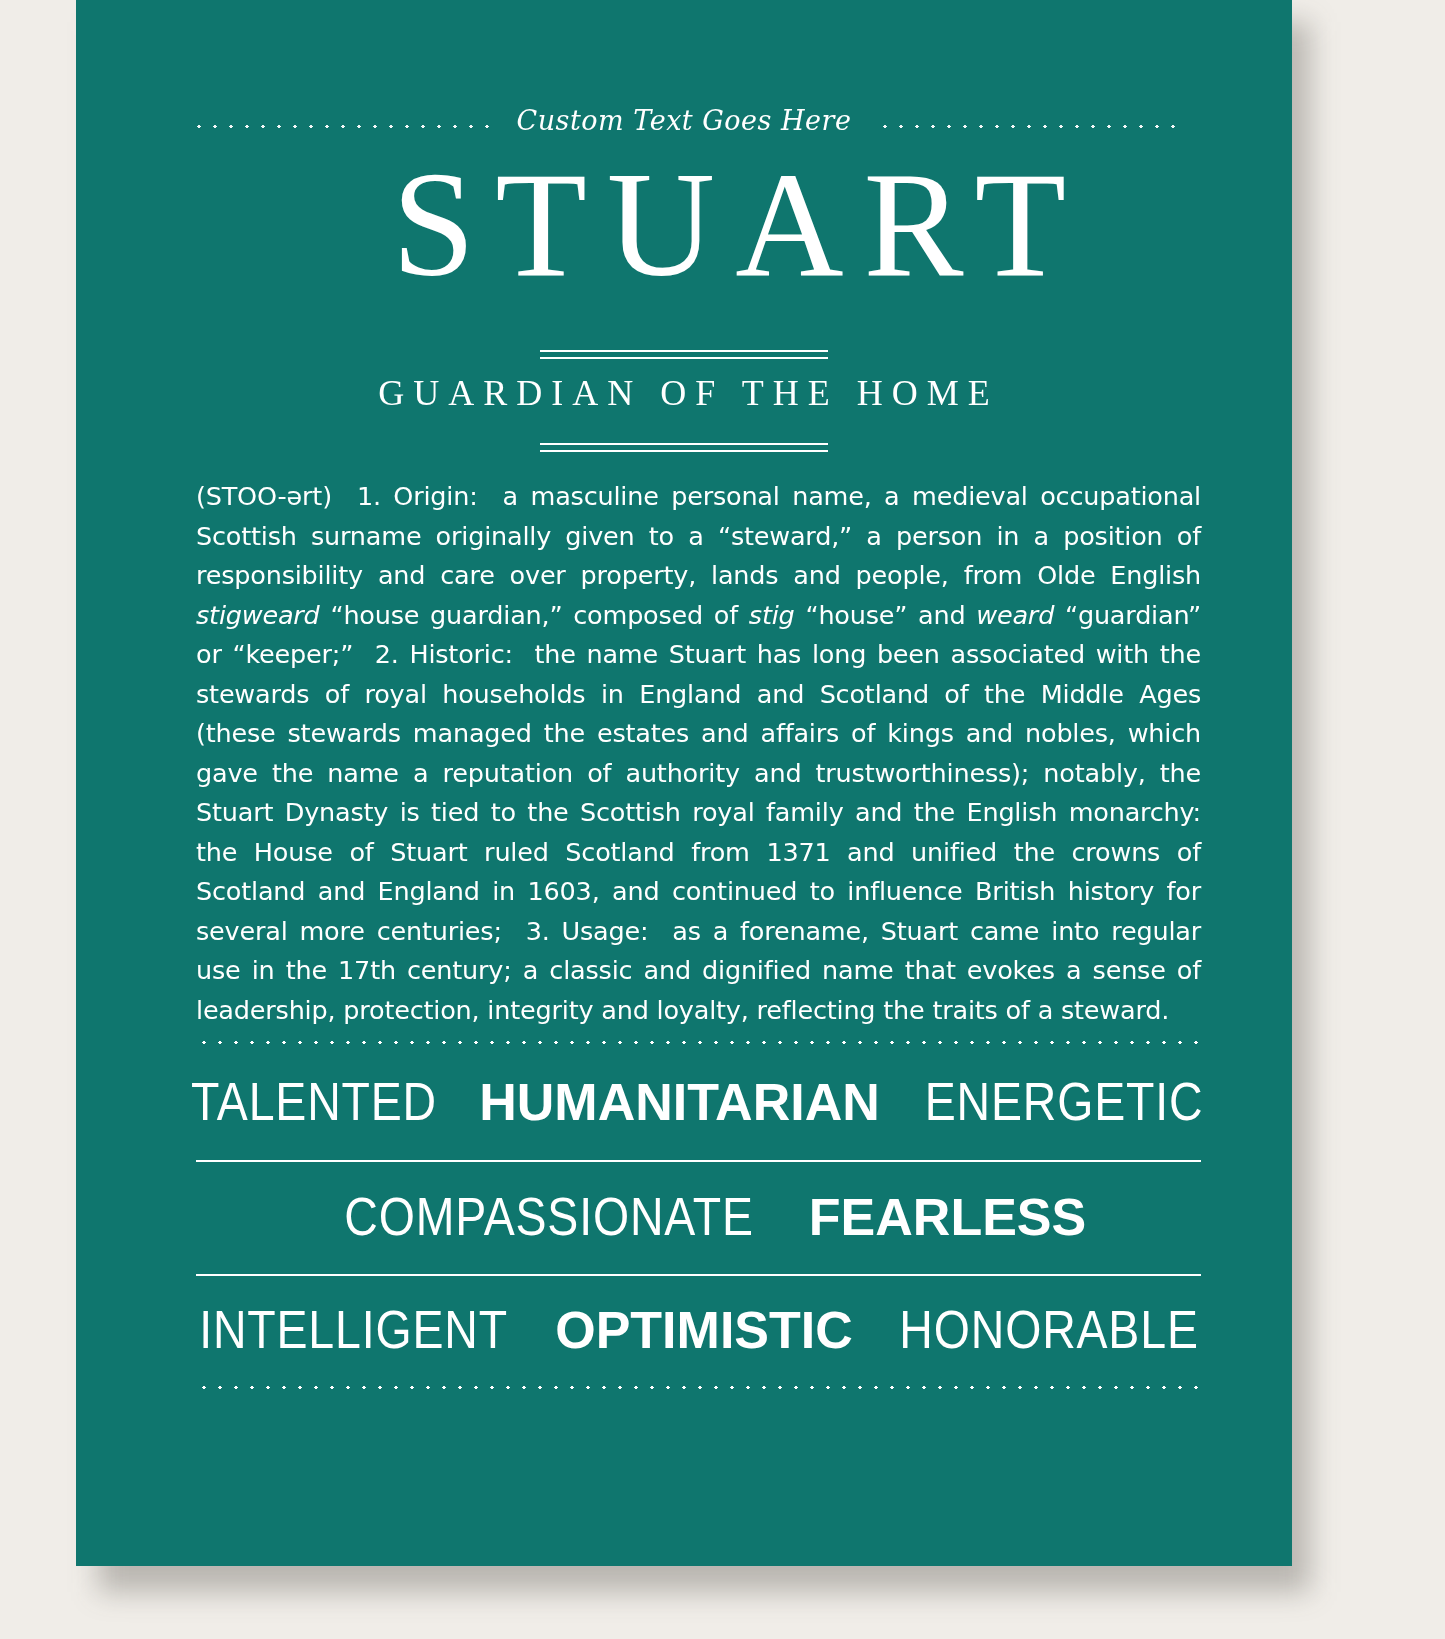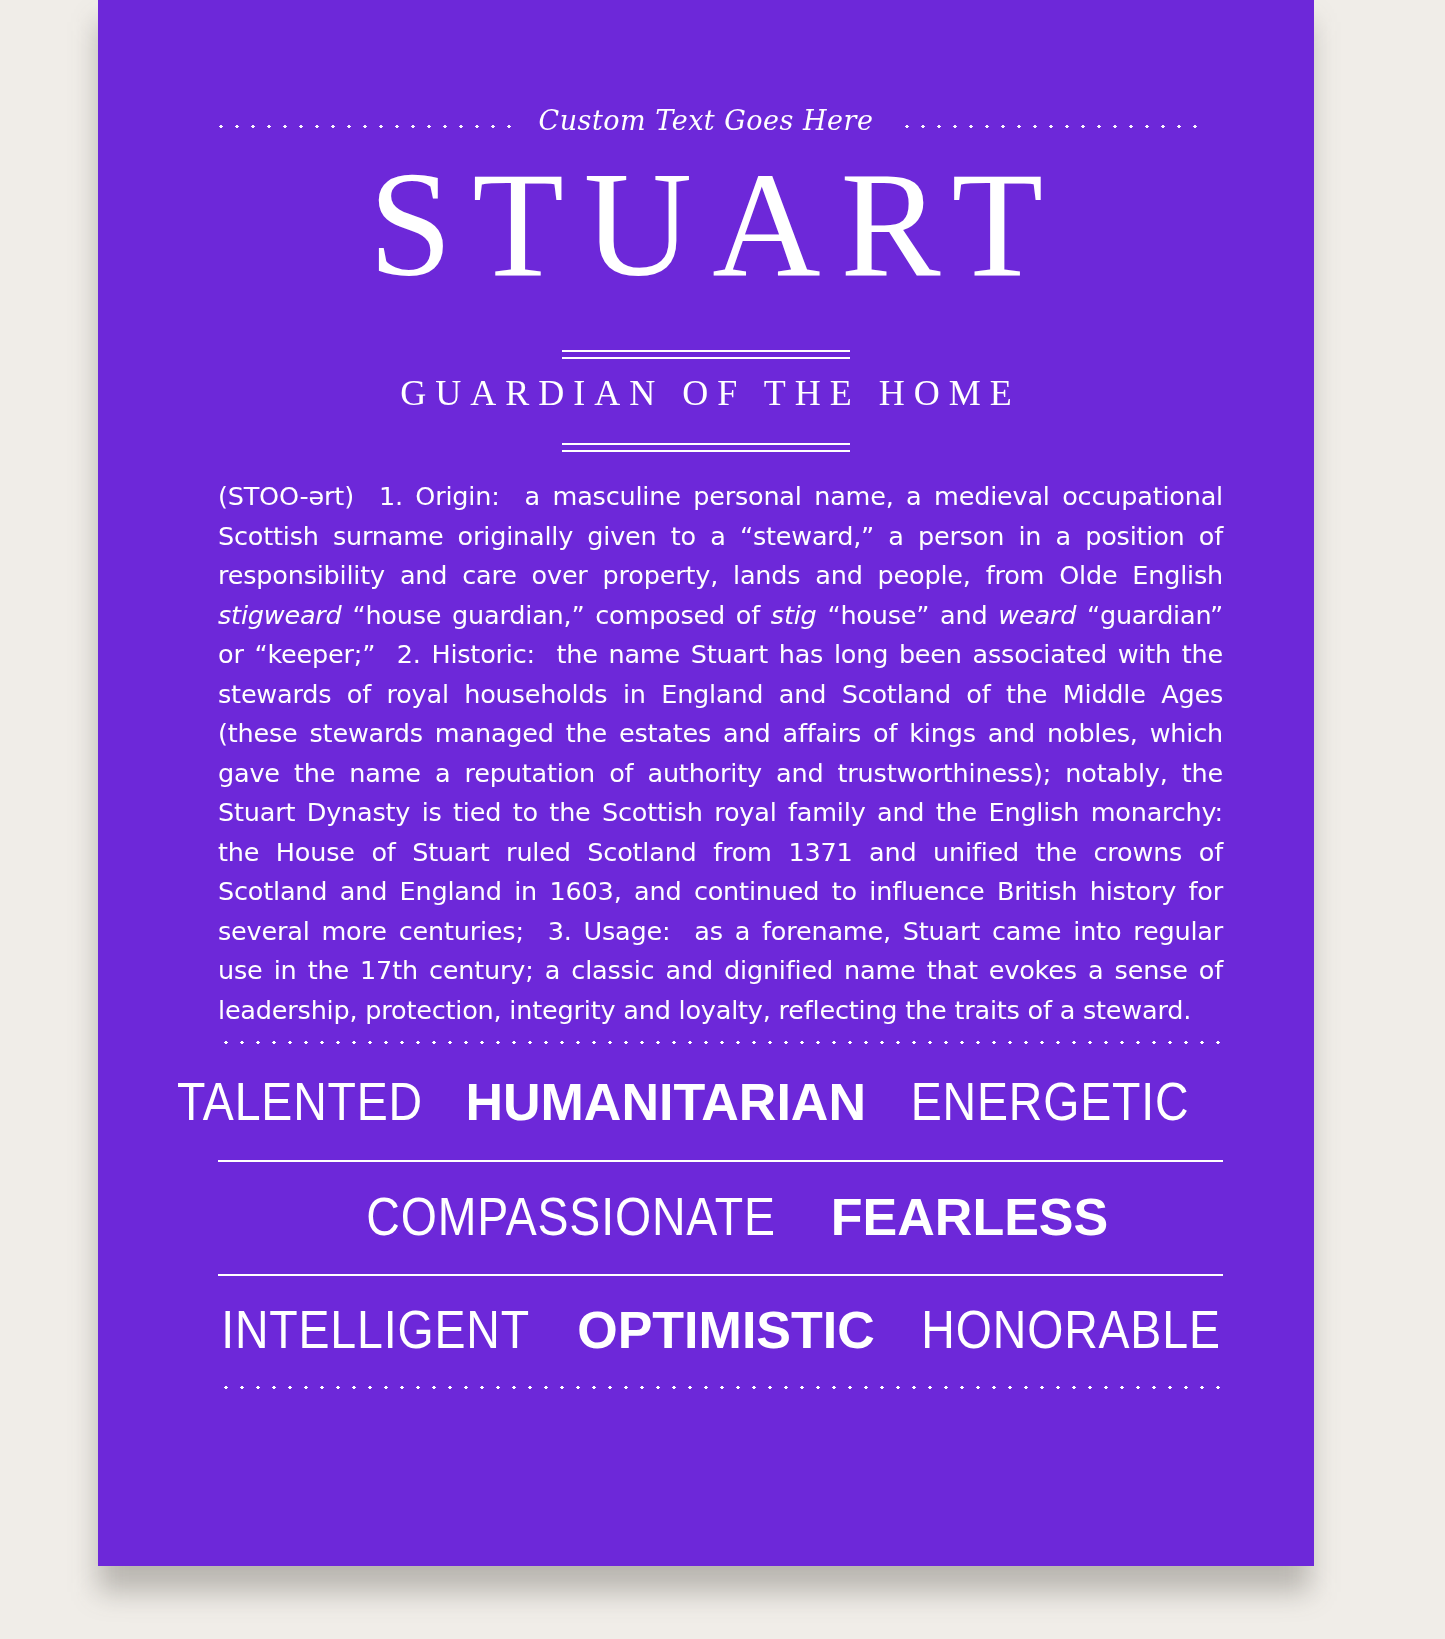--- a/index.html
+++ b/index.html
@@ -25,24 +25,23 @@
     filter: blur(14px);
     transform: translate(14px, 14px);
   }
 
   #poster {
     position: absolute;
     left: 76px;
     top: 0px;
     width: 1216px;
     height: 1566px;
-    background: #6d28d9;
+    background: #0f766e;
     box-sizing: border-box;
     overflow: hidden;
-    margin-left: 22px;
   }
 
   
   .top-row {
     position: absolute;
     left: 0;
     top: 96px;
     width: 100%;
     height: 60px;
     display: flex;
@@ -78,20 +77,21 @@
     left: 0;
     width: 100%;
     text-align: center;
     color: #ffffff;
     font-family: "Liberation Serif", serif;
     font-size: 150px;
     line-height: 1.05;
     letter-spacing: 20px;
     text-indent: 20px;
     font-weight: 400;
+    padding-left: 45px;
   }
 
   
   .rule-wrap {
     position: absolute;
     left: 0;
     width: 100%;
     text-align: center;
   }
   .rule-double {
@@ -169,21 +169,21 @@
   .trait.cond {
     transform: scaleX(0.86);
     transform-origin: center;
   }
   .trait.bold {
     font-weight: bold;
     font-size: 52px;
     letter-spacing: 0px;
   }
 
-  .row1 { top: 1070px; justify-content: flex-end; }
+  .row1 { top: 1070px; }
   .row2 { top: 1185px; }
   .row3 { top: 1298px; }
 </style>
 </head>
 <body>
 
 <div id="poster-shadow"></div>
 
 <div id="poster">
 

